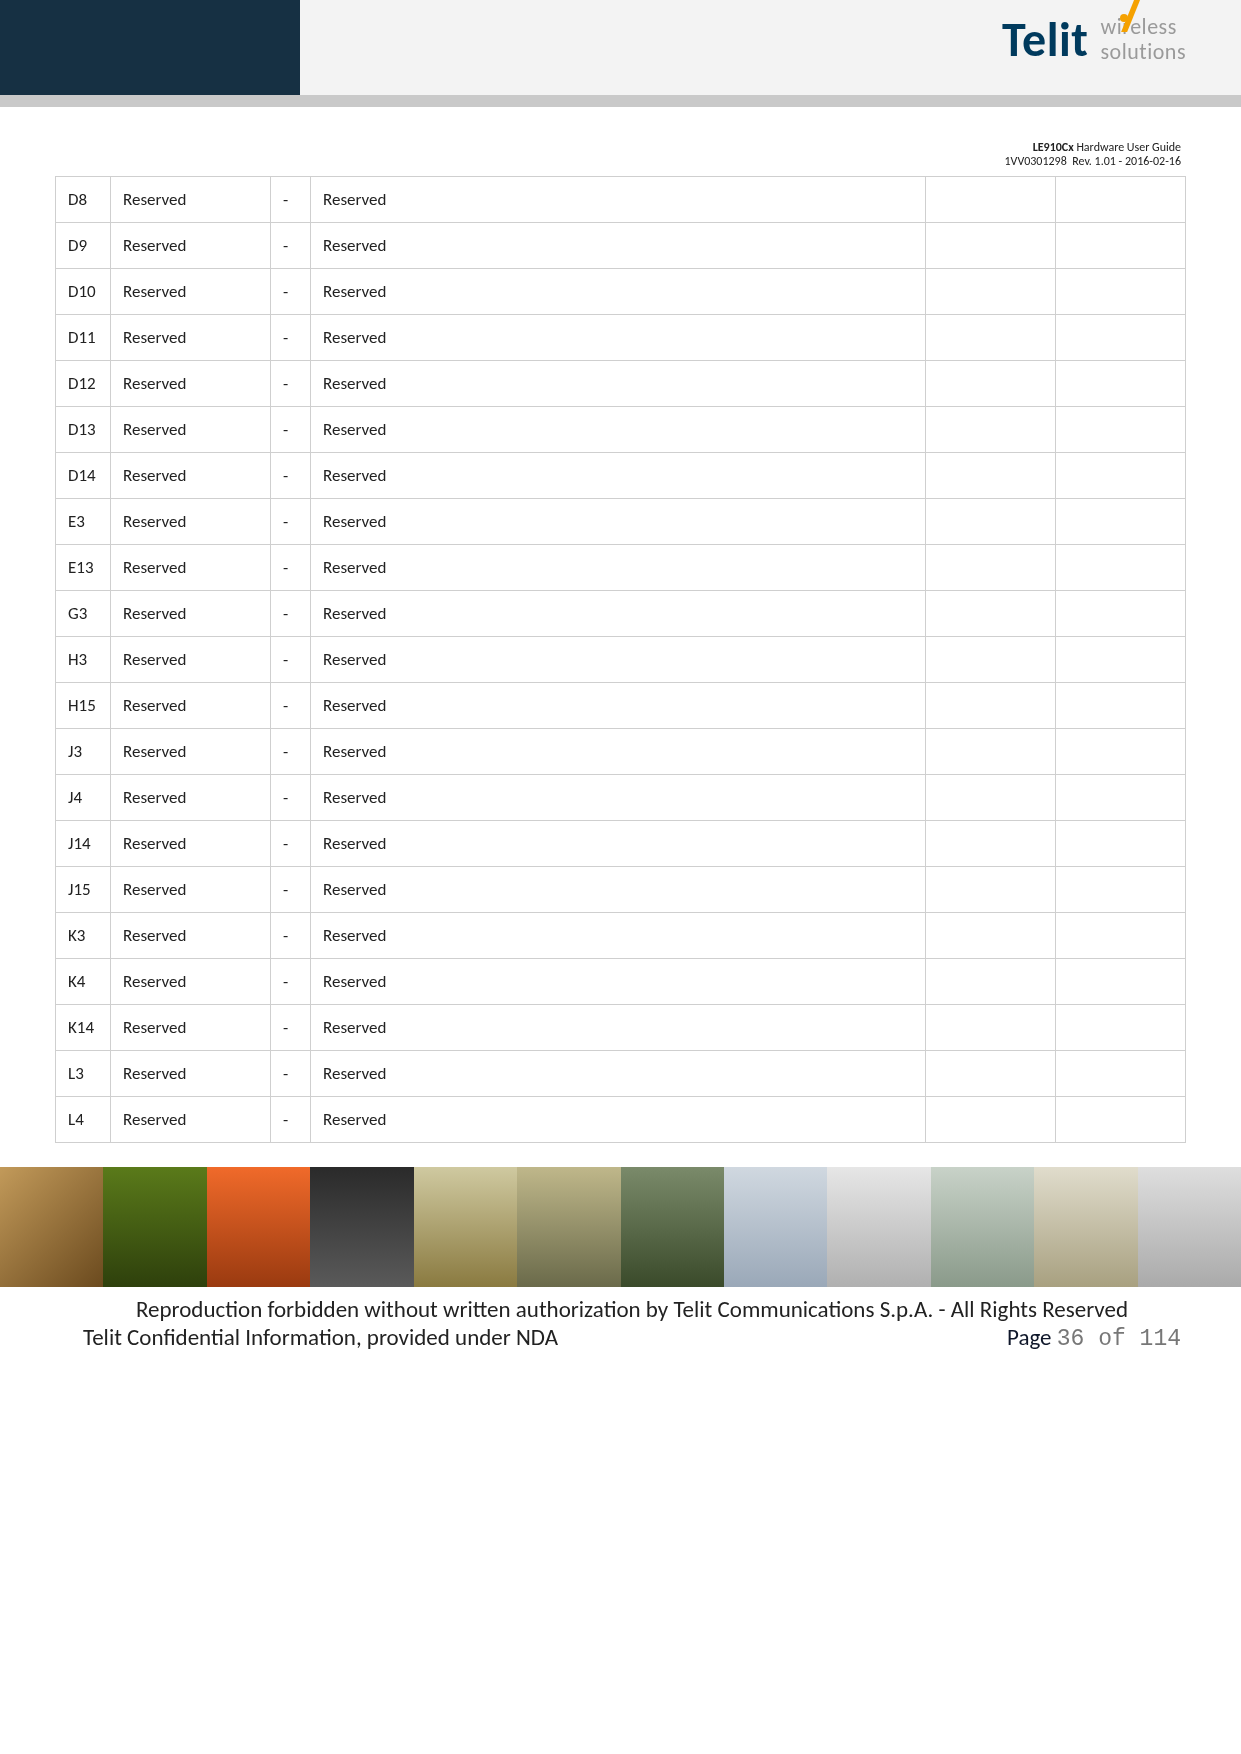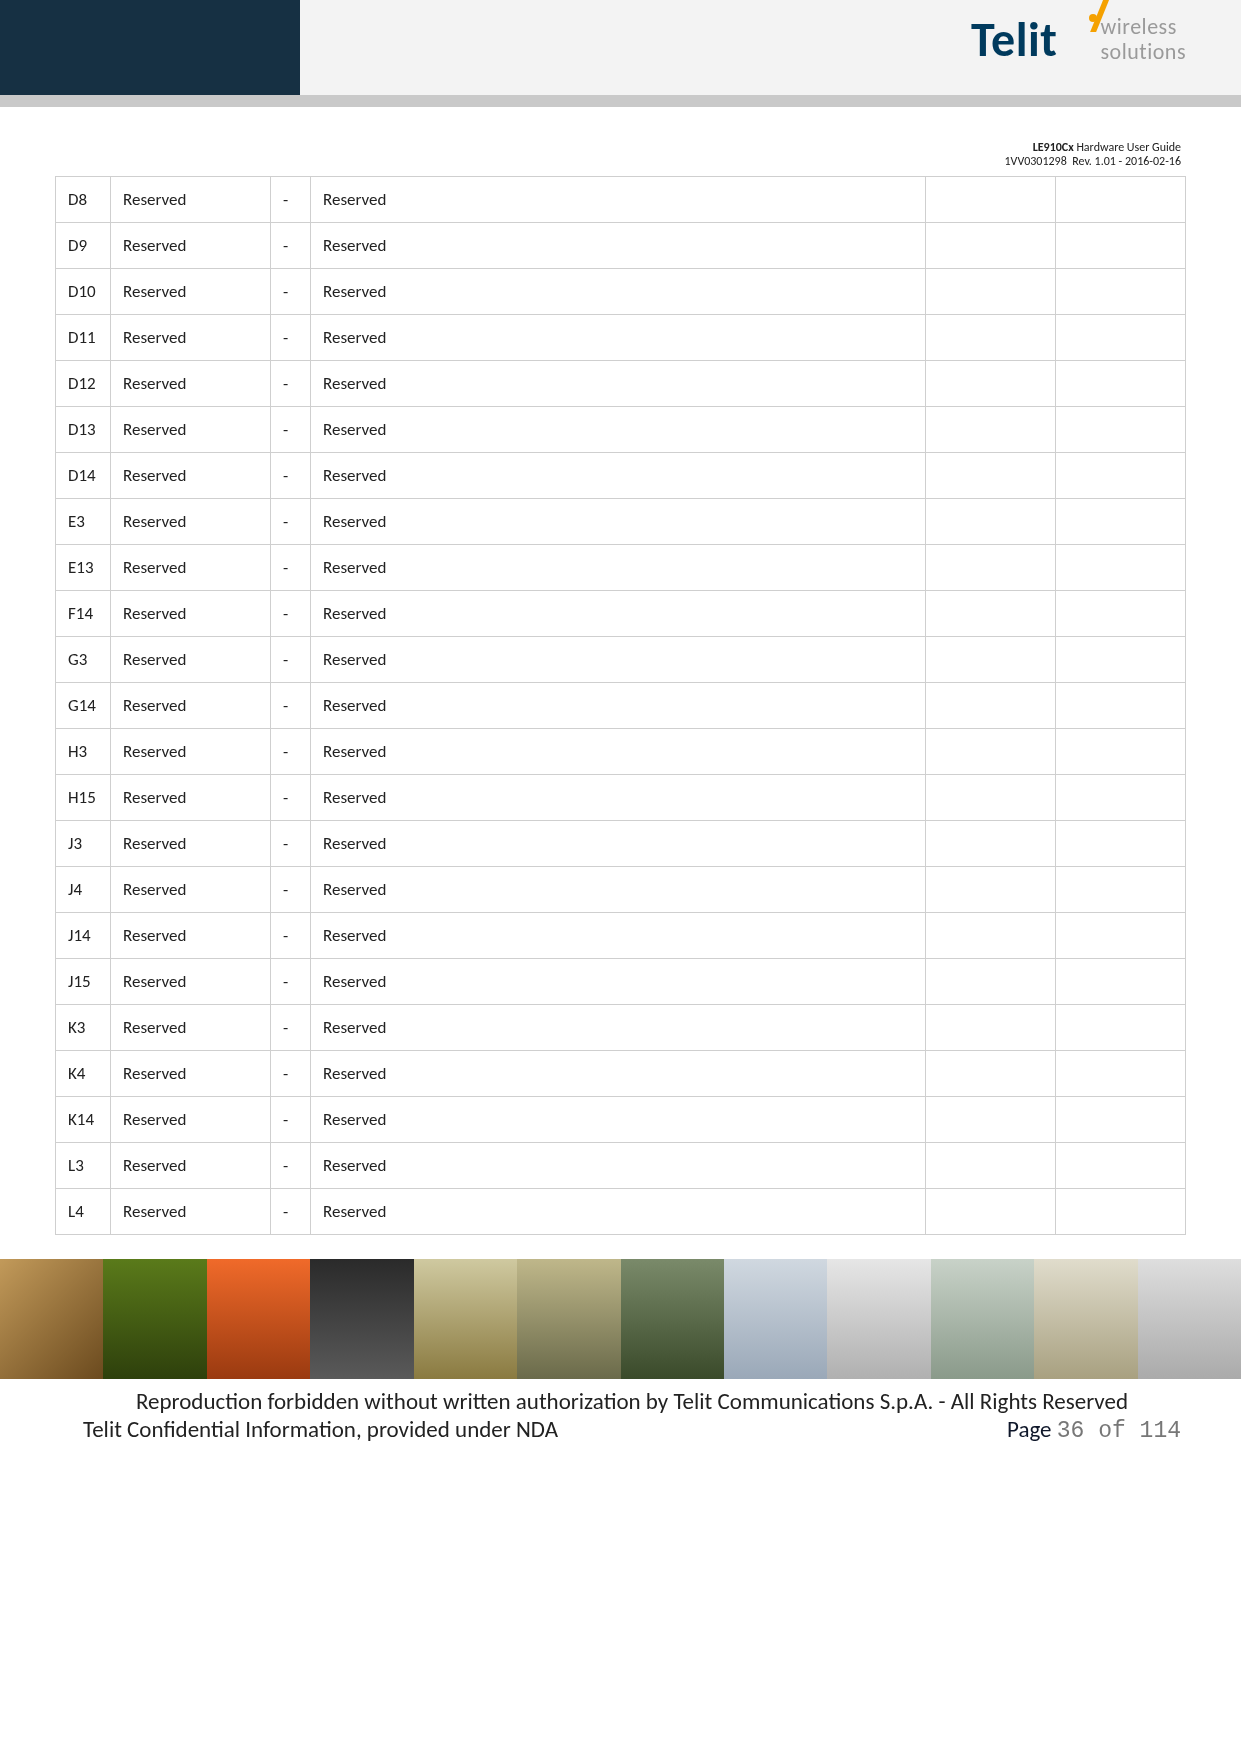--- a/index.html
+++ b/index.html
@@ -31,21 +31,21 @@
     position: absolute;
     left: 0; top: 95px;
     width: 1241px; height: 12px;
     background: #c9c9c9;
   }
   .logo-group {
     position: absolute;
     right: 55px; top: 10px;
     display: flex;
     align-items: center;
-    gap: 43px;
+    gap: 12px;
   }
   .logo-telit {
     position: relative;
     font-weight: 700;
     font-size: 48px;
     color: #003a5d;
     letter-spacing: 0.5px;
   }
   .logo-telit .dot-slash {
     position: absolute;
@@ -235,37 +235,21 @@
         </tr>
         <tr>
           <td class="c1">E13</td>
           <td class="c2">Reserved</td>
           <td class="c3">-</td>
           <td class="c4">Reserved</td>
           <td class="c5"></td>
           <td class="c6"></td>
         </tr>
         <tr>
-          <td class="c1">F14</td>
-          <td class="c2">Reserved</td>
-          <td class="c3">-</td>
-          <td class="c4">Reserved</td>
-          <td class="c5"></td>
-          <td class="c6"></td>
-        </tr>
-        <tr>
           <td class="c1">G3</td>
-          <td class="c2">Reserved</td>
-          <td class="c3">-</td>
-          <td class="c4">Reserved</td>
-          <td class="c5"></td>
-          <td class="c6"></td>
-        </tr>
-        <tr>
-          <td class="c1">G14</td>
           <td class="c2">Reserved</td>
           <td class="c3">-</td>
           <td class="c4">Reserved</td>
           <td class="c5"></td>
           <td class="c6"></td>
         </tr>
         <tr>
           <td class="c1">H3</td>
           <td class="c2">Reserved</td>
           <td class="c3">-</td>

